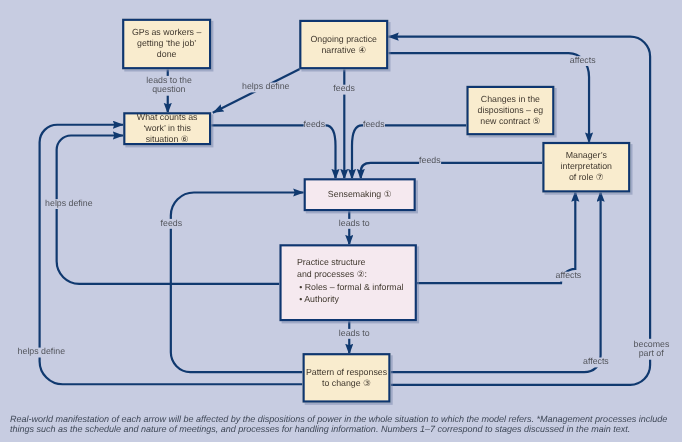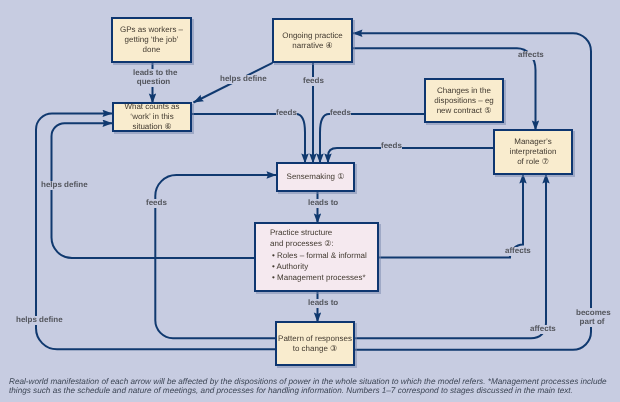--- a/index.html
+++ b/index.html
@@ -8,21 +8,21 @@
   #stage{position:relative;width:620px;height:402px;}
   svg.arrows{position:absolute;left:0;top:0;width:620px;height:402px;}
   .box{position:absolute;box-sizing:border-box;border:2px solid #0e3670;background:#f9ecce;
        color:#41392f;font-size:8px;line-height:10px;text-align:center;z-index:3;white-space:nowrap;
        box-shadow:2px 2px 0 0 rgba(120,133,172,.5);}
   .box .inner{position:absolute;left:0;right:0;top:50%;transform:translateY(-50%);padding:0 1px;}
   .box.pink{background:#f5e9ef;}
   .box.left .inner{text-align:left;padding-left:14px;line-height:10.7px;}
   .box.left li{padding-left:0;}
   .lbl{position:absolute;font-size:8px;color:#53555c;white-space:nowrap;z-index:4;text-align:center;
-       line-height:8.6px;background:#c7cce1;font-weight:bold;}
+       line-height:8.6px;background:#c7cce1;}
   .caption{position:absolute;left:9px;top:377.2px;width:604px;font-style:italic;font-size:8.2px;
            line-height:9px;color:#3e4756;}
   ul{margin:2px;padding:0;list-style:none;}
   li{text-indent:0;}
 </style>
 </head>
 <body>
 
 <div id="stage">
 
@@ -98,34 +98,33 @@
   </div>
 
   <div class="box" style="left:493px;top:129px;width:80px;height:46px;">
     <div class="inner">
       <div>Manager’s</div>
       <div>interpretation</div>
       <div>of role ⑦</div>
     </div>
   </div>
 
-  <div class="box pink" style="left:276px;top:162px;width:79px;height:30px;">
+  <div class="box pink" style="left:276px;top:162px;width:102px;height:30px;">
     <div class="inner">
       <div>Sensemaking ①</div>
     </div>
   </div>
 
   <div class="box pink left" style="left:254px;top:222px;width:125px;height:70px;">
     <div class="inner">
       <div>Practice structure</div>
       <div>and processes ②:</div>
       <ul>
         <li>• Roles – formal &amp; informal</li>
         <li>• Authority</li>
-        <li>• Management processes*</li>
       </ul>
     </div>
   </div>
 
   <div class="box" style="left:275px;top:321px;width:80px;height:45px;">
     <div class="inner">
       <div>Pattern of responses</div>
       <div>to change ③</div>
     </div>
   </div>

